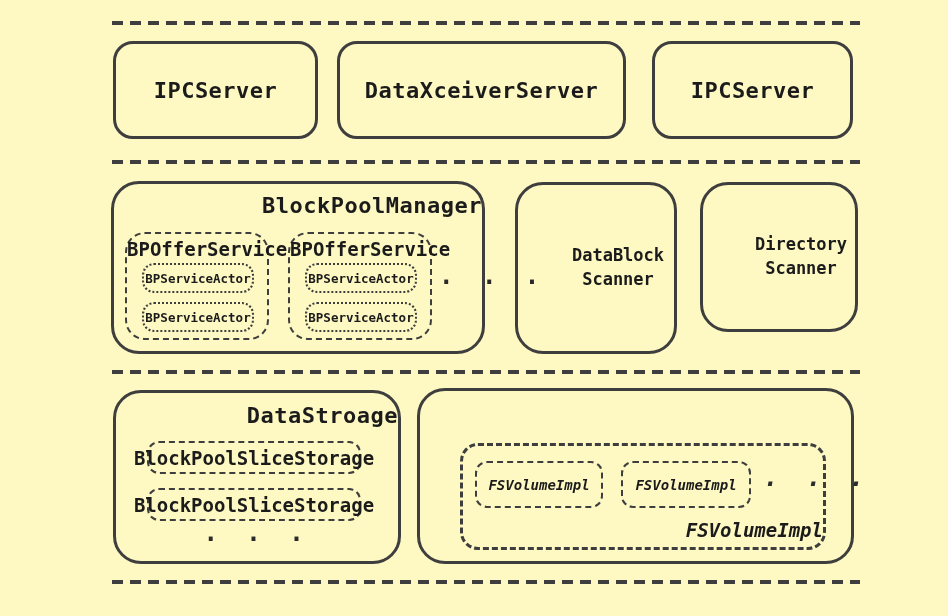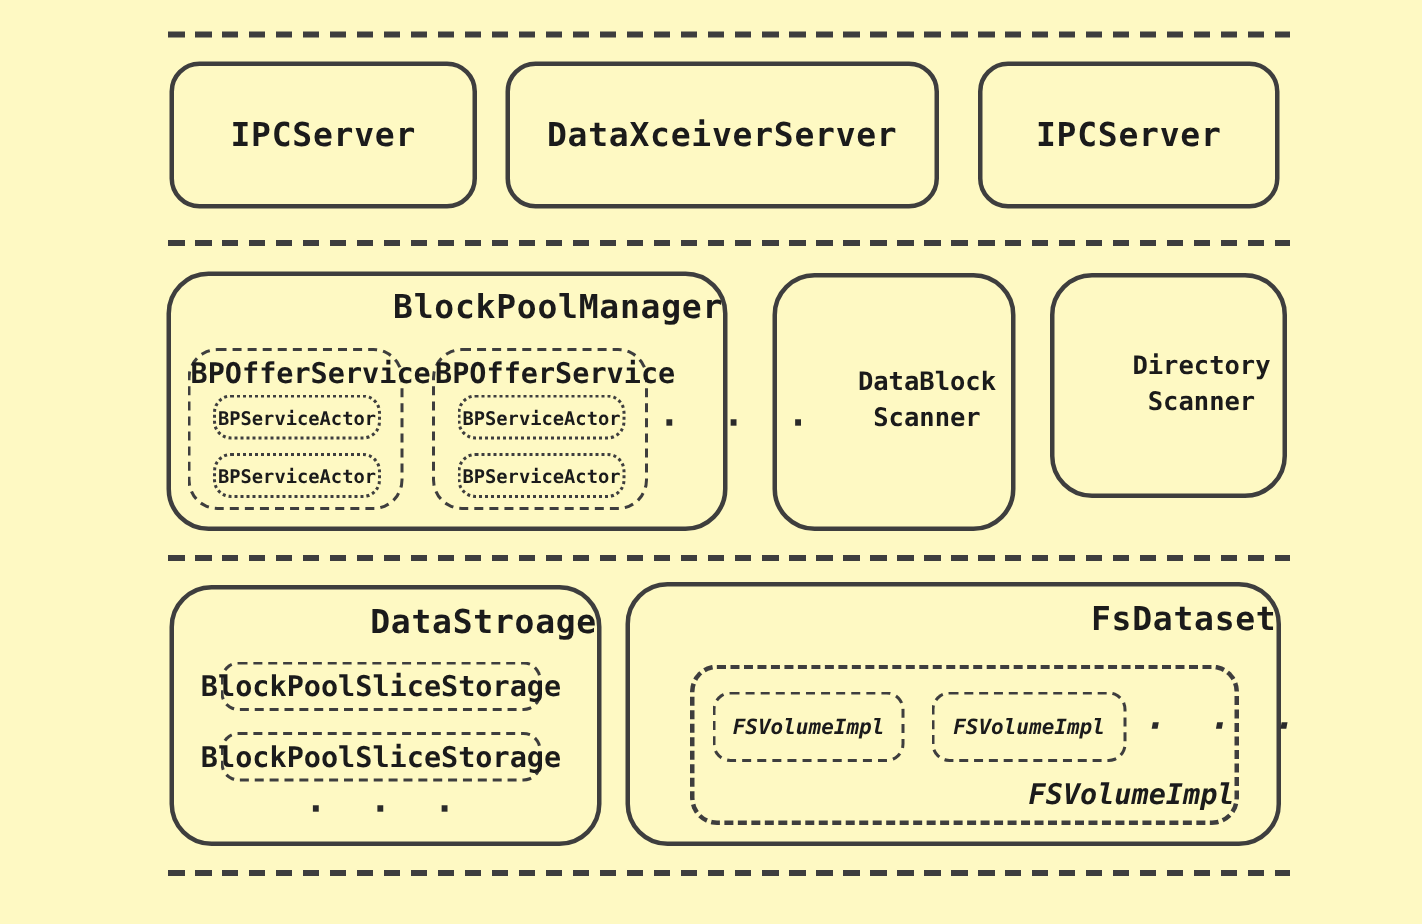--- a/index.html
+++ b/index.html
@@ -136,21 +136,20 @@
       <span>BlockPoolSliceStorage</span>
     </div>
     <div class="box dashed r-sm center-label fs-md" style="left:31px; top:95px; width:214px; height:33px; border-width:2.5px;">
       <span>BlockPoolSliceStorage</span>
     </div>
 
     <div class="ellipsis" style="left:0; right:0; top:132px; text-align:center;">· · ·</div>
   </div>
 
   <div class="box solid r-lg" style="left:417px; top:388px; width:437px; height:176px;">
-    <div class="box-title fs-xl" style="top:10px;">FsDataset</div>
 
     <div class="box dashed" style="left:40px; top:52px; width:366px; height:107px; border-radius:18px;font-style:italic;">
 
       <div class="box dashed r-sm center-label" style="left:12px; top:15px; width:128px; height:47px; font-size:14px; border-width:2.5px;">
         <span>FSVolumeImpl</span>
       </div>
       <div class="box dashed r-sm center-label" style="left:158px; top:15px; width:130px; height:47px; font-size:14px; border-width:2.5px;">
         <span>FSVolumeImpl</span>
       </div>
 

